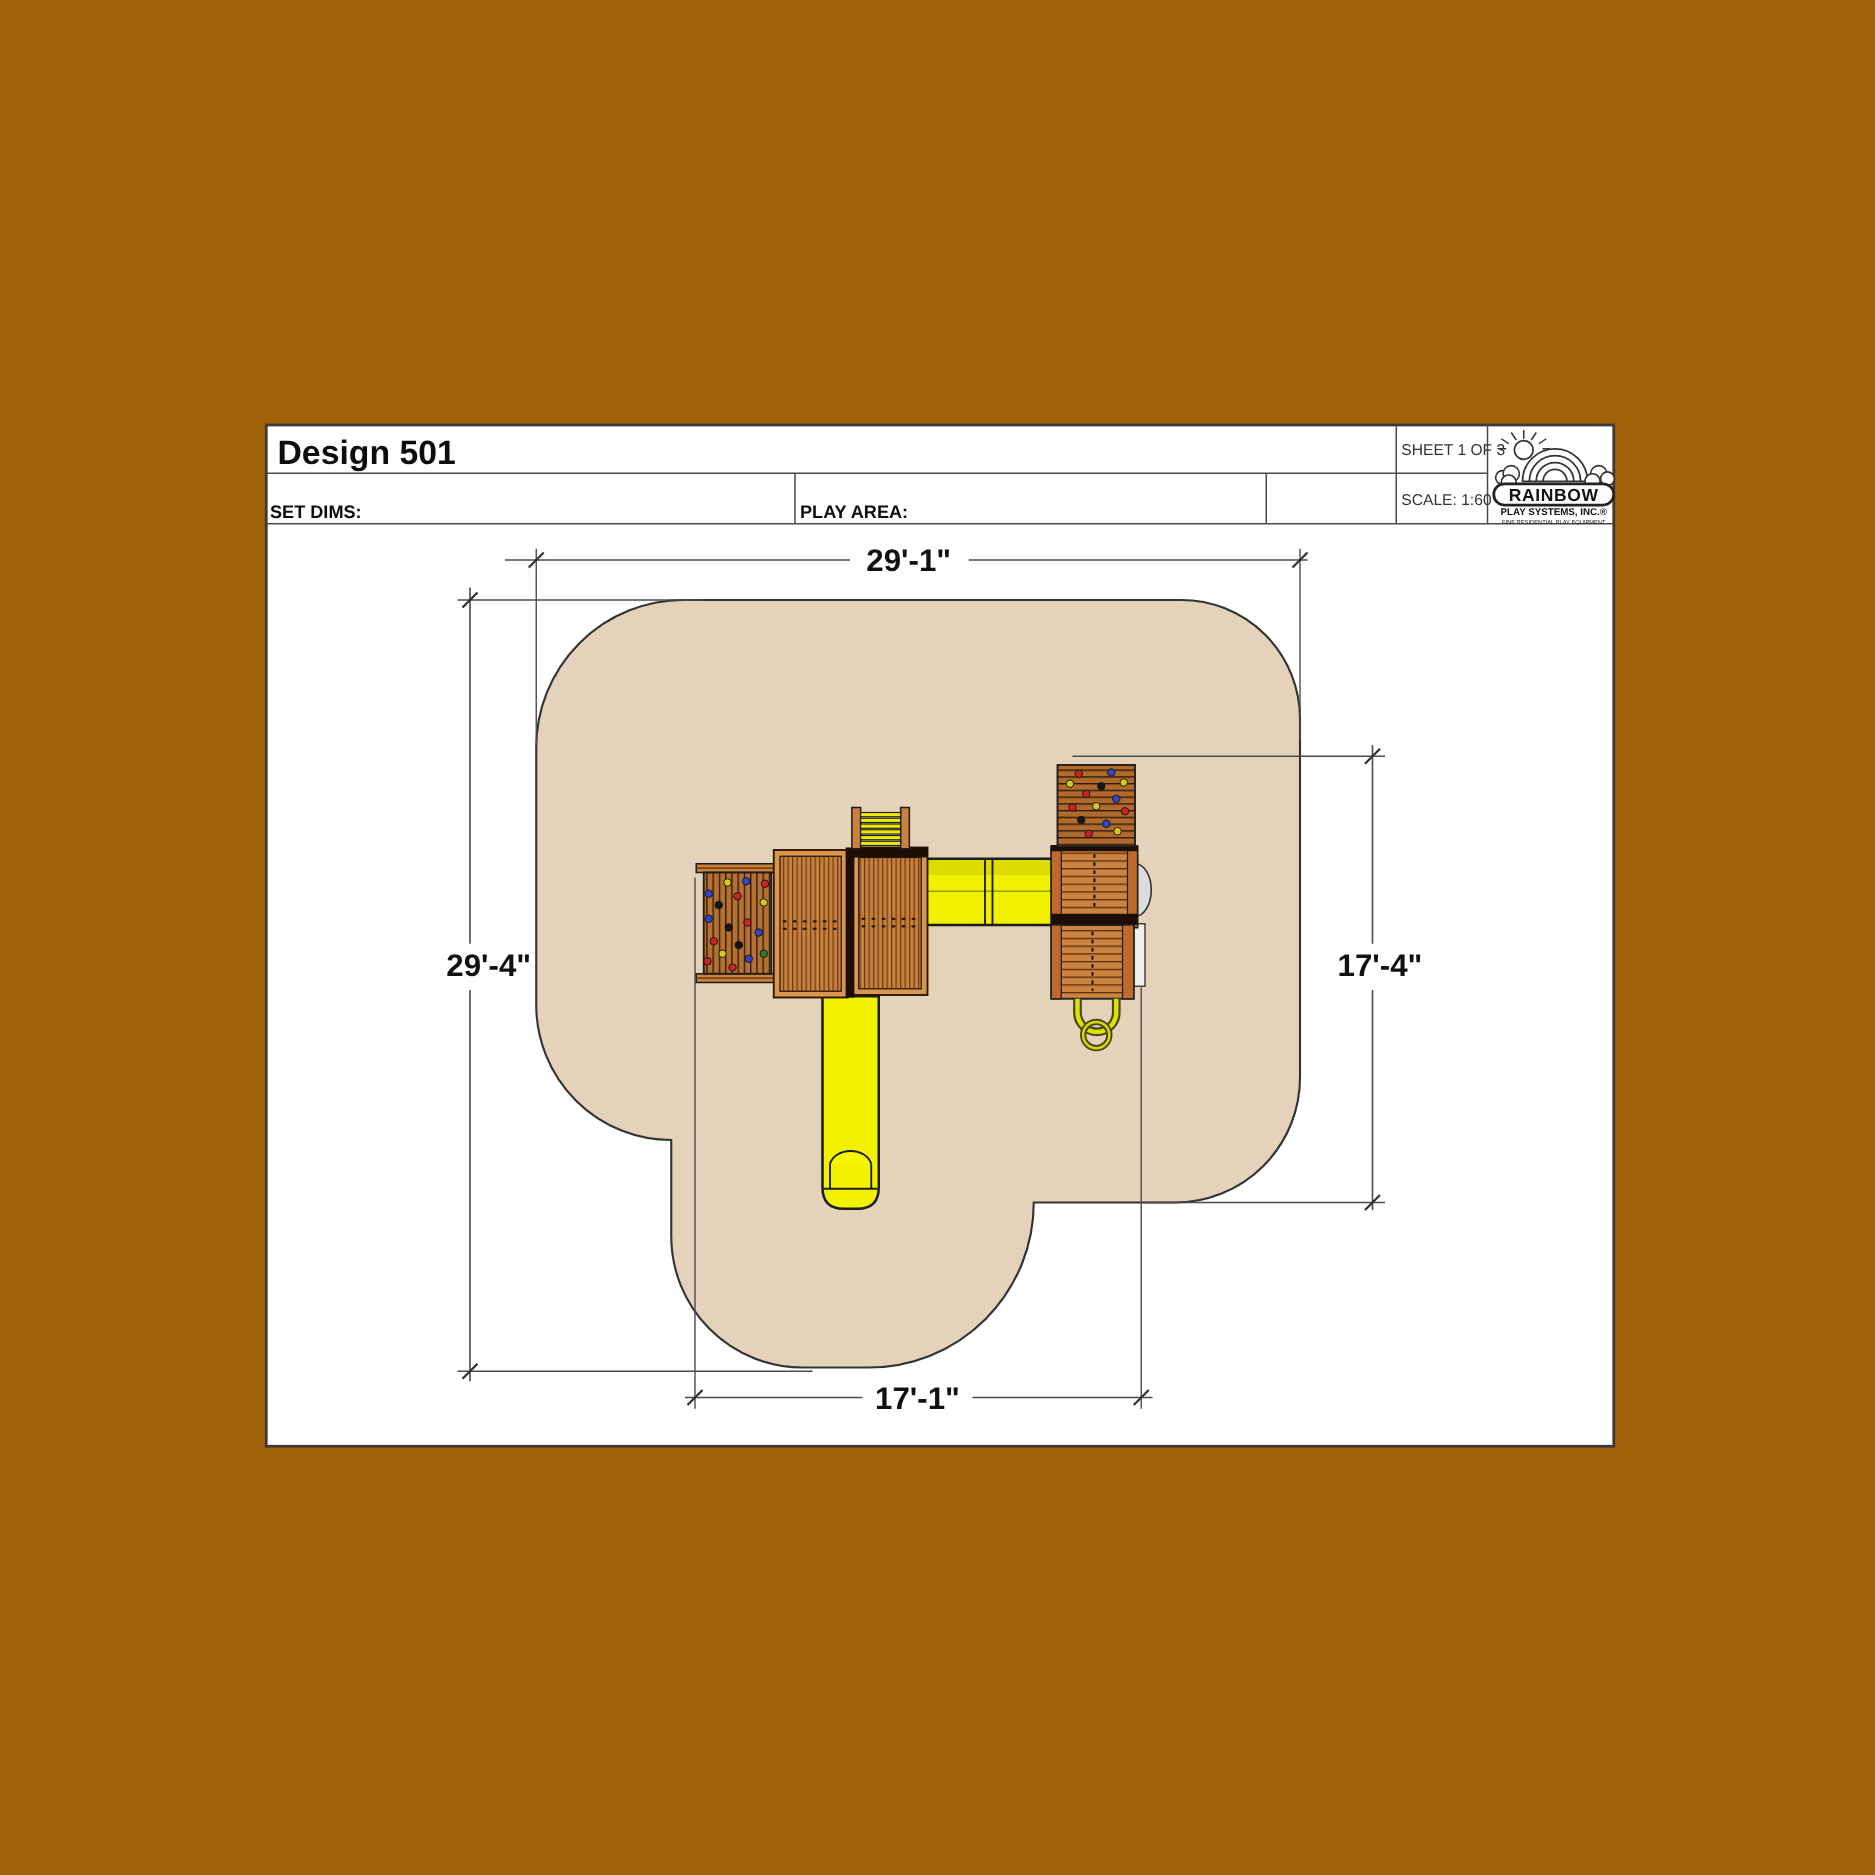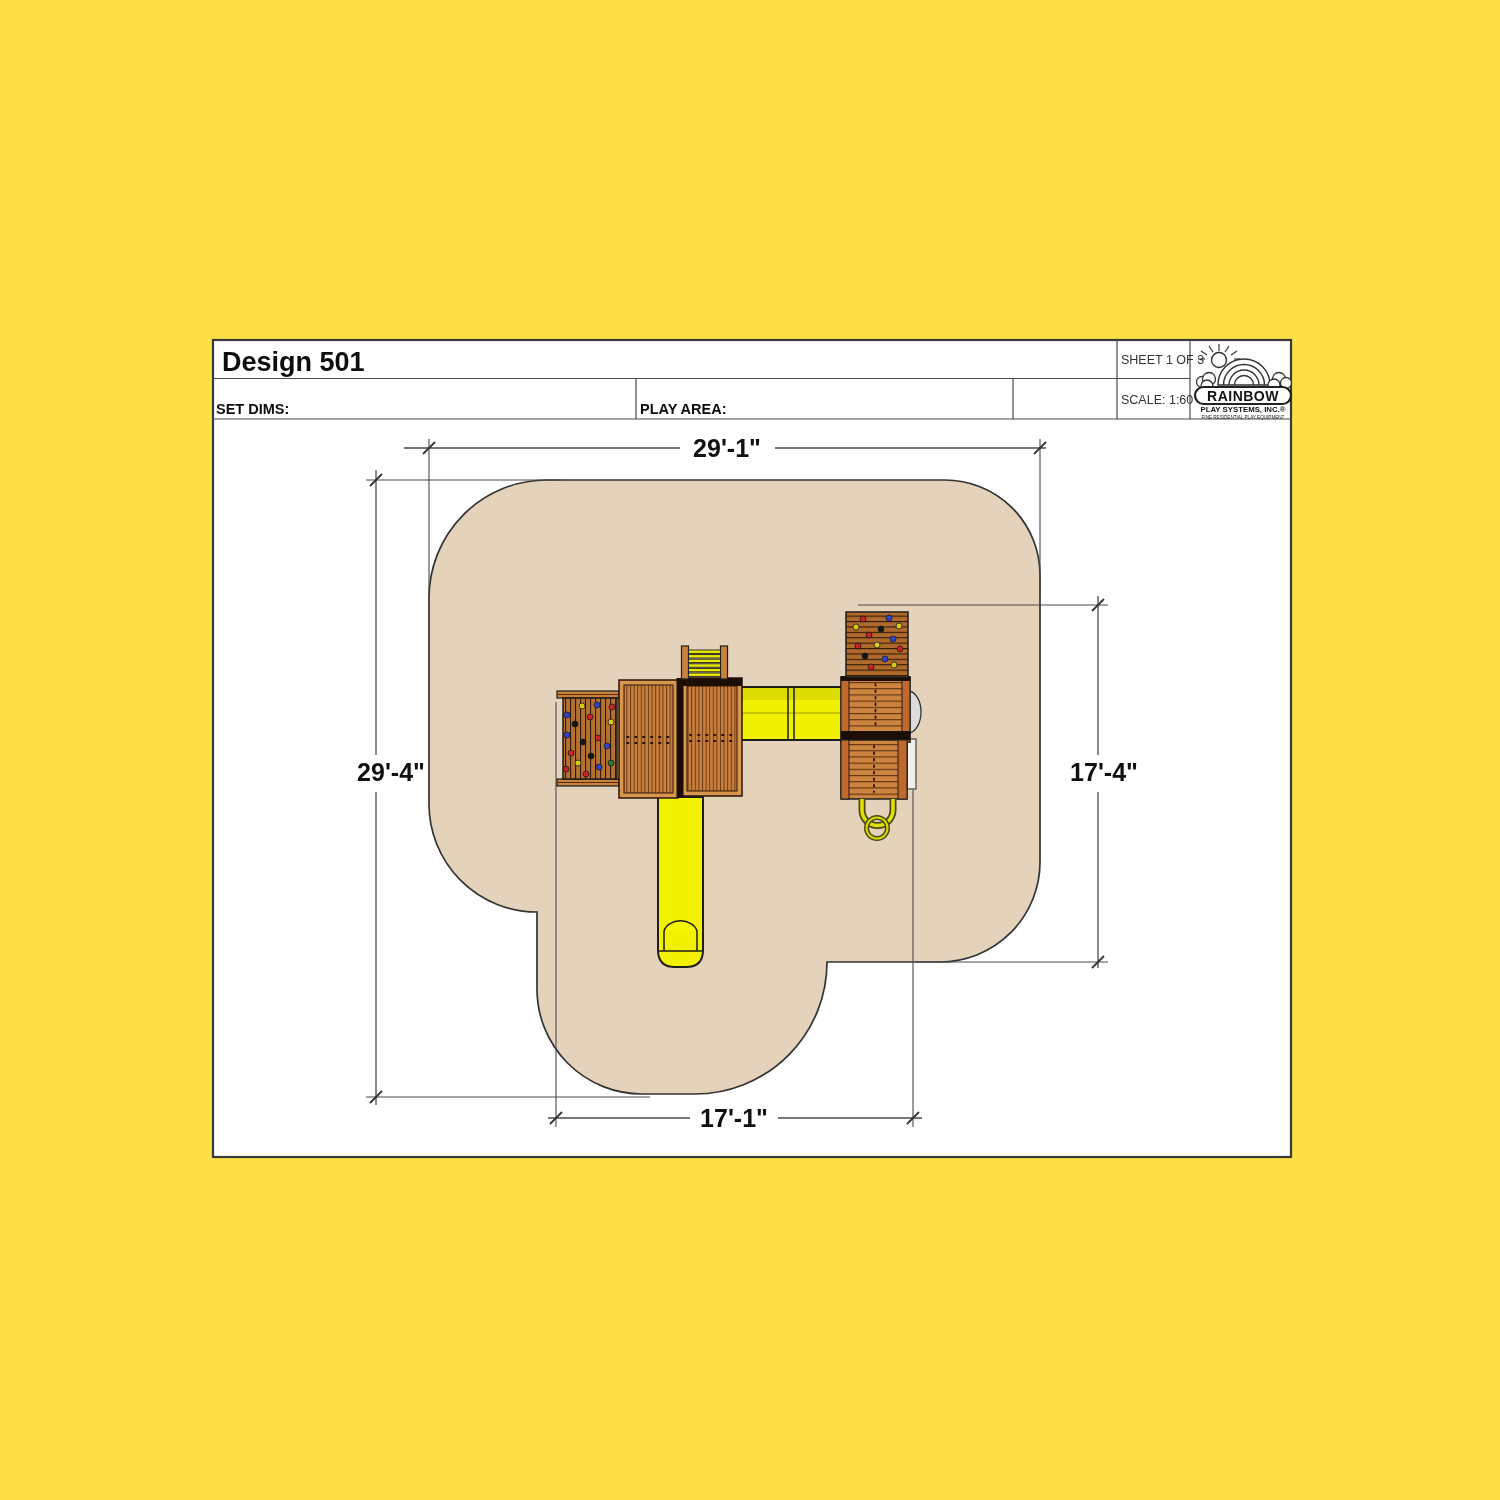--- a/index.html
+++ b/index.html
@@ -1,16 +1,16 @@
 <!DOCTYPE html>
 <html><head>
 <meta charset="utf-8">
 <style>
   html,body{margin:0;padding:0;background:#fff;}
-  .canvas{position:relative;width:1500px;height:1500px;background:#fde047;overflow:hidden;
+  .canvas{position:relative;width:1500px;height:1500px;background:#a16207;overflow:hidden;
           font-family:"Liberation Sans", sans-serif;}
   svg text{font-family:"Liberation Sans", sans-serif;}
   .dim-label{font-weight:bold;font-size:25px;fill:#111;}
   .tb-title{font-weight:bold;font-size:27px;fill:#0d0d0d;}
   .tb-small{font-weight:bold;font-size:14.5px;fill:#0d0d0d;}
   .tb-meta{font-size:12.5px;fill:#333;}
   .logo-brand{font-weight:bold;font-size:14px;fill:#111;letter-spacing:.5px;}
   .logo-co{font-weight:bold;font-size:7.8px;fill:#111;}
   .logo-tag{font-size:4.6px;fill:#222;}
 </style>

